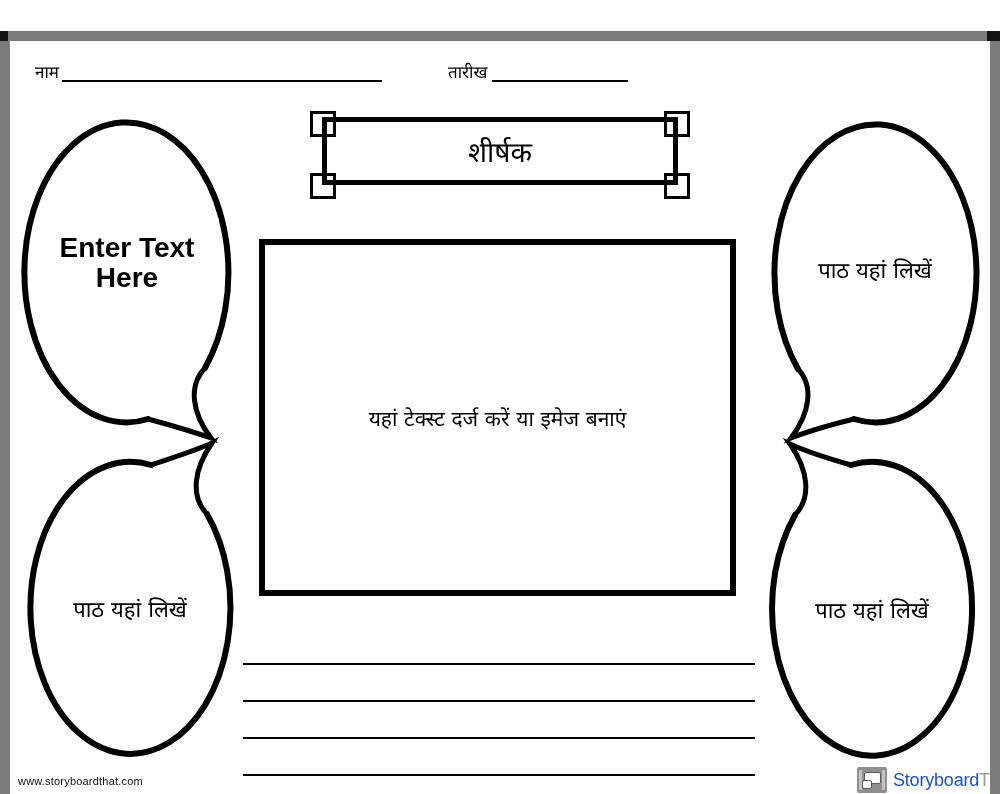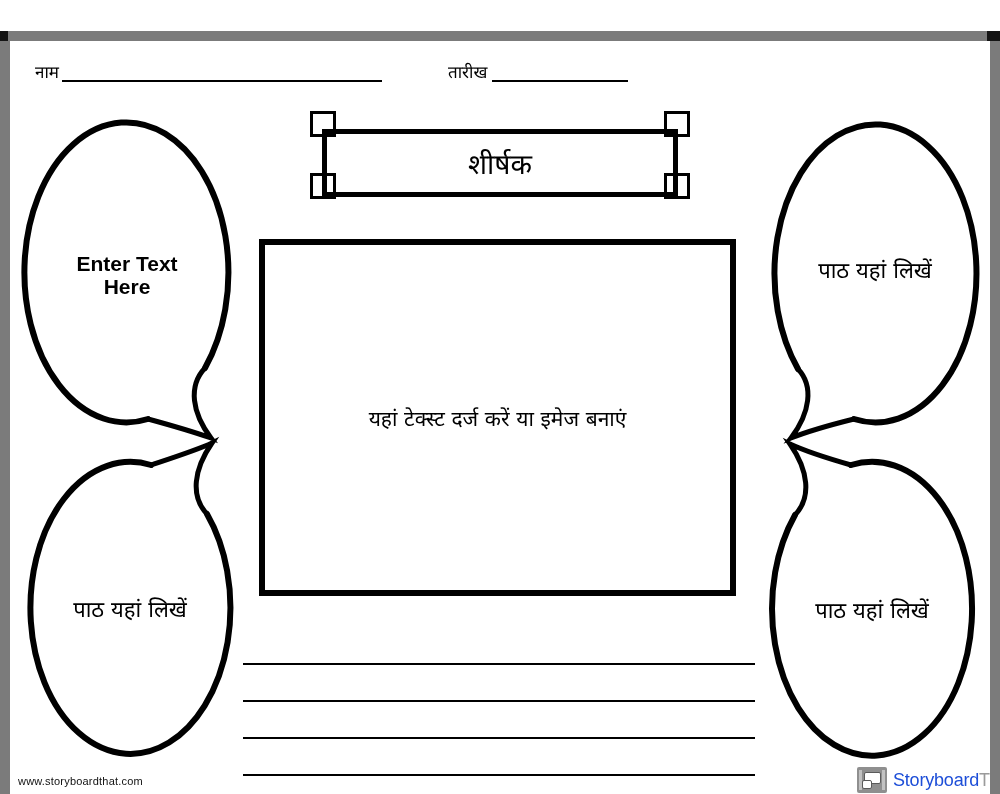--- a/index.html
+++ b/index.html
@@ -28,33 +28,33 @@
   .name-line{left:62px;top:49px;width:320px;}
   .date-line{left:492px;top:49px;width:136px;}
 
   
   .title-frame{position:absolute;left:310px;top:78px;width:380px;height:92px;}
   .corner-sq{position:absolute;width:20px;height:20px;border:3px solid #000;background:transparent;}
   .c-tl{left:0;top:2px;}
   .c-tr{right:0;top:2px;}
   .c-bl{left:0;bottom:2px;}
   .c-br{right:0;bottom:2px;}
-  .title-box{position:absolute;left:12px;top:20px;width:356px;height:68px;box-sizing:border-box;
+  .title-box{position:absolute;left:12px;top:8px;width:356px;height:68px;box-sizing:border-box;
              border:5px solid #000;display:flex;align-items:center;justify-content:center;}
   .title-text{font-size:28px;font-family:"DejaVu Sans","Liberation Sans",sans-serif;}
 
   
   .image-box{position:absolute;left:259px;top:208px;width:477px;height:357px;box-sizing:border-box;
              border:6px solid #000;display:flex;align-items:center;justify-content:center;}
   .image-box-text{font-size:21px;font-family:"DejaVu Sans","Liberation Sans",sans-serif;text-align:center;}
 
   
   svg.bubbles{position:absolute;left:0;top:0;}
   .bubble-text{position:absolute;display:flex;align-items:center;justify-content:center;text-align:center;}
-  .bt-tl{left:52px;top:200px;width:150px;height:90px;font-weight:bold;font-size:21px;line-height:1.08;}
+  .bt-tl{left:52px;top:187px;width:150px;height:90px;font-weight:bold;font-size:28px;line-height:1.08;}
   .bt-hindi{font-size:22px;font-family:"DejaVu Sans","Liberation Sans",sans-serif;}
   .bt-tr{left:795px;top:210px;width:160px;height:56px;}
   .bt-bl{left:50px;top:549px;width:160px;height:56px;}
   .bt-br{left:792px;top:550px;width:160px;height:56px;}
 
   
   .wlines{position:absolute;left:243px;top:597px;width:512px;}
   .wline{height:35px;border-bottom:2px solid #000;}
 
   

